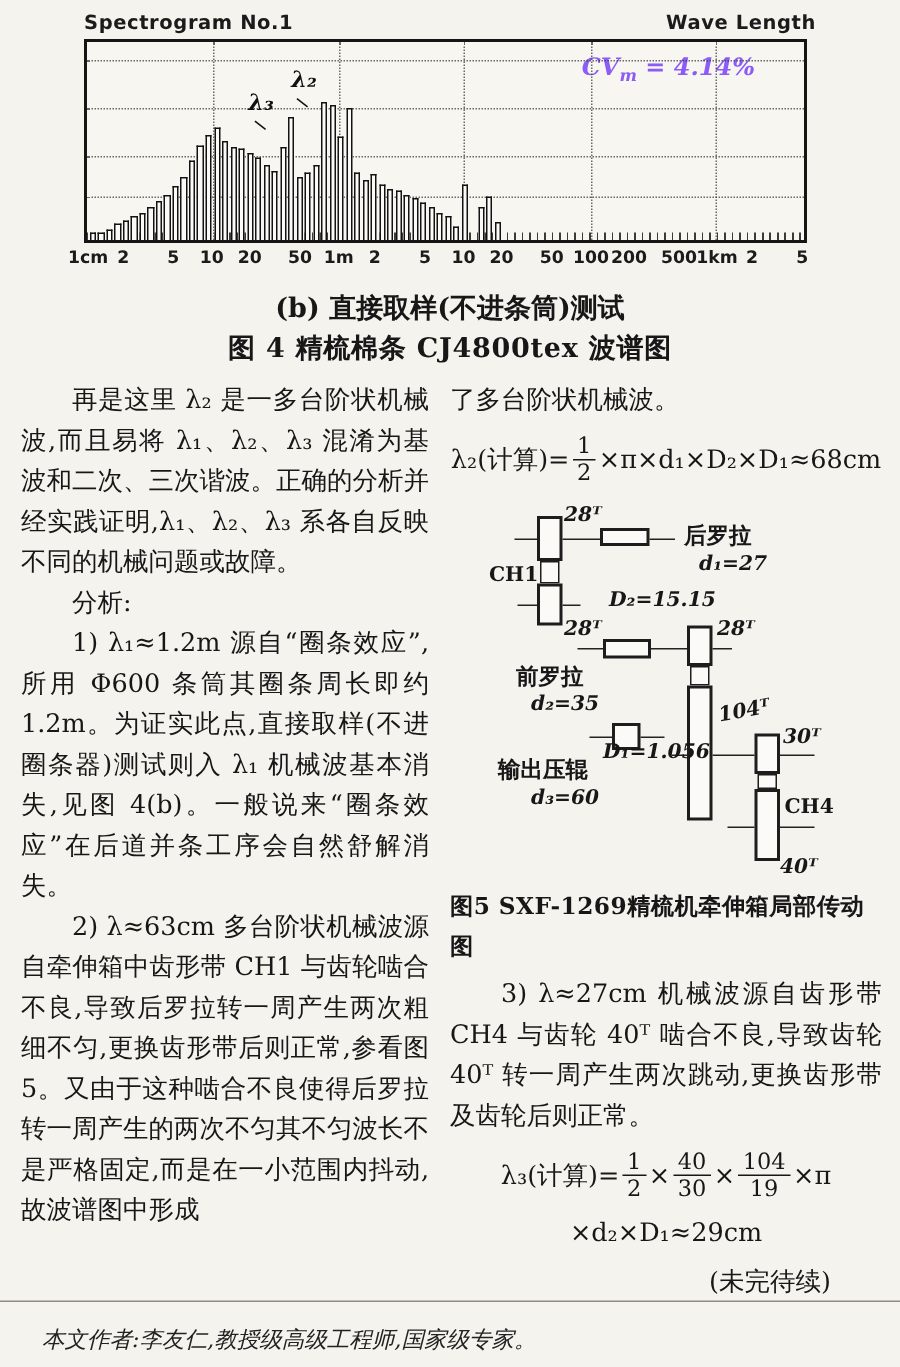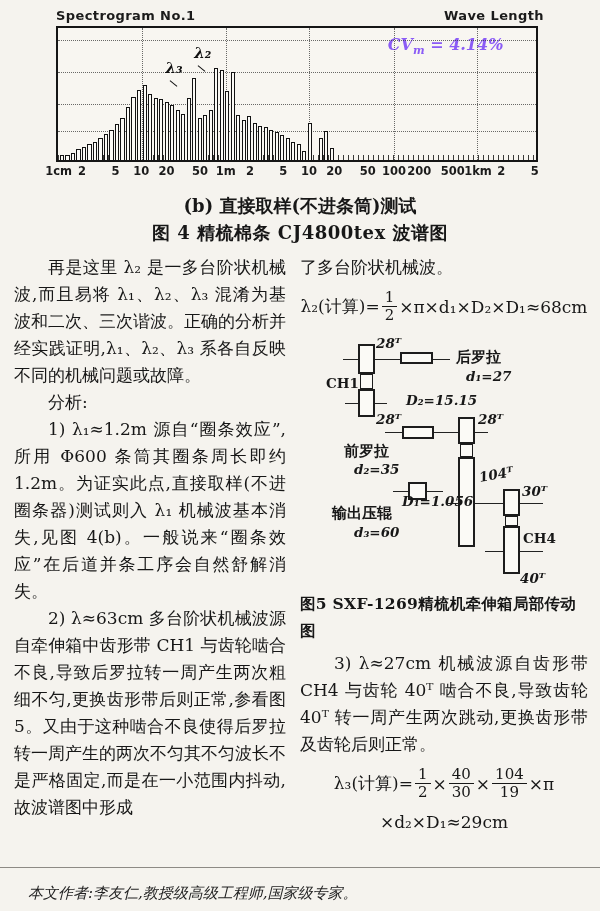--- a/index.html
+++ b/index.html
@@ -290,20 +290,21 @@
         </span>
         <span>×</span>
         <span class="frac">
           <span class="num">104</span>
           <span class="den">19</span>
         </span>
         <span>×π</span>
       </div>
       <div class="formula-cont">×d₂×D₁≈29cm</div>
 
+      <div class="tbc">(未完待续)</div>
     </div>
   </div>
 
   <div class="footer">
     <span>本文作者:李友仁,教授级高级工程师,国家级专家。</span>
   </div>
 
 </div>
 
 </body></html>

